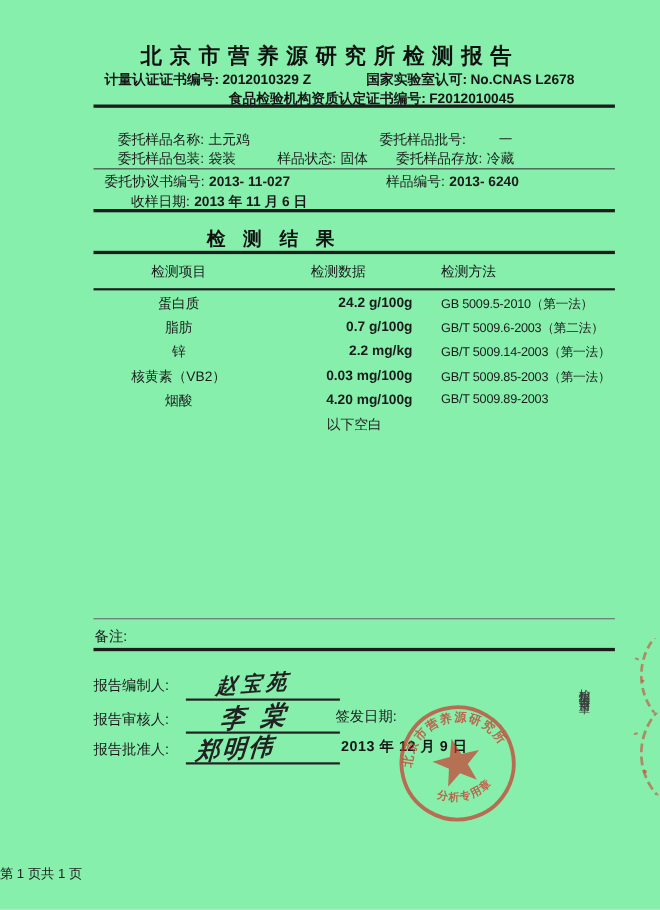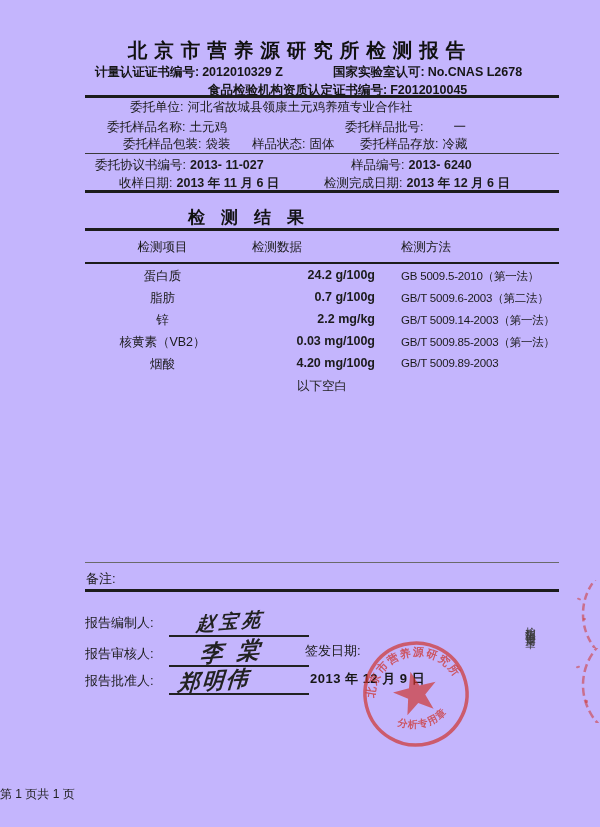--- a/index.html
+++ b/index.html
@@ -1,31 +1,31 @@
 <!DOCTYPE html>
 <html><head>
 <meta charset="utf-8">
 <style>
   html,body{margin:0;padding:0;}
   body{background:#ededeb;font-family:"Liberation Sans","DejaVu Sans",sans-serif;}
-  #page{position:relative;width:600px;height:827px;background:#c4b5fd;color:#1a1a1a;overflow:hidden;margin:0 auto;text-decoration:underline;}
+  #page{position:relative;width:600px;height:827px;background:#86efac;color:#1a1a1a;overflow:hidden;margin:0 auto;text-decoration:underline;}
   .abs{position:absolute;white-space:nowrap;}
   .hline{position:absolute;background:#1c1c1c;}
   .title{left:0;top:37px;width:600px;text-align:center;font-size:19.5px;font-weight:700;letter-spacing:7px;color:#111;}
   .cert{font-size:12.5px;font-weight:700;color:#161616;}
   .cert .val{margin-left:3px;}
   .inf{font-size:12.5px;color:#1b1b1b;}
   .inf .val{margin-left:4px;}
   .inf .num{font-weight:700;}
   .sec-title{left:0;top:206px;width:492px;text-align:center;font-size:17px;font-weight:700;letter-spacing:16px;text-indent:16px;color:#111;}
   .th{font-size:12.5px;color:#1b1b1b;}
   .td{font-size:12.5px;color:#1b1b1b;}
   .c1{left:85px;width:155px;text-align:center;}
   .c2{left:240px;width:135px;text-align:right;}
-  .c2h{left:252px;width:135px;}
+  .c2h{left:240px;width:135px;text-align:center;}
   .c3{left:401px;width:160px;text-align:left;}
   .tdnum{font-weight:700;}
   .method{font-size:11.5px;letter-spacing:-0.2px;}
   .endnote{left:85px;top:378px;width:474px;text-align:center;font-size:12.5px;color:#222;}
   .remark{font-size:13px;color:#1b1b1b;}
   .sig-label{font-size:13px;color:#1b1b1b;}
   .sig-line{position:absolute;background:#222;height:1.5px;width:140px;left:169px;}
   .handwrite{position:absolute;font-family:"DejaVu Serif","Liberation Serif",serif;font-style:italic;font-weight:700;color:#222;transform:rotate(-4deg) skewX(-8deg);letter-spacing:4px;}
   .issue{font-size:13px;color:#1b1b1b;}
   .issue-date{font-size:13px;font-weight:700;color:#161616;letter-spacing:0.5px;}
@@ -47,55 +47,49 @@
   </div>
   <div class="abs cert" style="left:333px;top:64px;">
     <span>国家实验室认可:</span><span class="val">No.CNAS L2678</span>
   </div>
   <div class="abs cert" style="left:208px;top:82px;">
     <span>食品检验机构资质认定证书编号:</span><span class="val">F2012010045</span>
   </div>
 
   <div class="hline" style="left:85px;top:95px;width:474px;height:2.5px;"></div>
 
-  <div class="abs inf" style="left:130px;top:99px;">
-    <span>委托单位:</span><span class="val">河北省故城县领康土元鸡养殖专业合作社</span>
-  </div>
 
   <div class="abs inf" style="left:345px;top:119px;">
     <span>委托样品批号:</span><span class="val" style="margin-left:30px;">一</span>
   </div>
   <div class="abs inf" style="left:107px;top:119px;">
     <span>委托样品名称:</span><span class="val">土元鸡</span>
   </div>
 
-  <div class="abs inf" style="left:123px;top:136px;">
+  <div class="abs inf" style="left:107px;top:136px;">
     <span>委托样品包装:</span><span class="val">袋装</span>
   </div>
   <div class="abs inf" style="left:252px;top:136px;">
     <span>样品状态:</span><span class="val">固体</span>
   </div>
   <div class="abs inf" style="left:360px;top:136px;">
     <span>委托样品存放:</span><span class="val">冷藏</span>
   </div>
 
   <div class="hline" style="left:85px;top:153px;width:474px;height:1px;background:#3a3a3a;"></div>
 
   <div class="abs inf" style="left:95px;top:157px;">
     <span>委托协议书编号:</span><span class="val num">2013- 11-027</span>
   </div>
   <div class="abs inf" style="left:351px;top:157px;">
     <span>样品编号:</span><span class="val num">2013- 6240</span>
   </div>
 
   <div class="abs inf" style="left:119px;top:175px;">
     <span>收样日期:</span><span class="val num">2013 年 11 月 6 日</span>
-  </div>
-  <div class="abs inf" style="left:324px;top:175px;">
-    <span>检测完成日期:</span><span class="val num">2013 年 12 月 6 日</span>
   </div>
 
   <div class="hline" style="left:85px;top:190px;width:474px;height:2.5px;"></div>
 
   <div class="abs sec-title">检测结果</div>
   <div class="hline" style="left:85px;top:228px;width:474px;height:2.5px;"></div>
 
   <div class="abs th c1" style="top:239px;">检测项目</div>
   <div class="abs th c2h" style="top:239px;">检测数据</div>
   <div class="abs th c3" style="top:239px;">检测方法</div>

